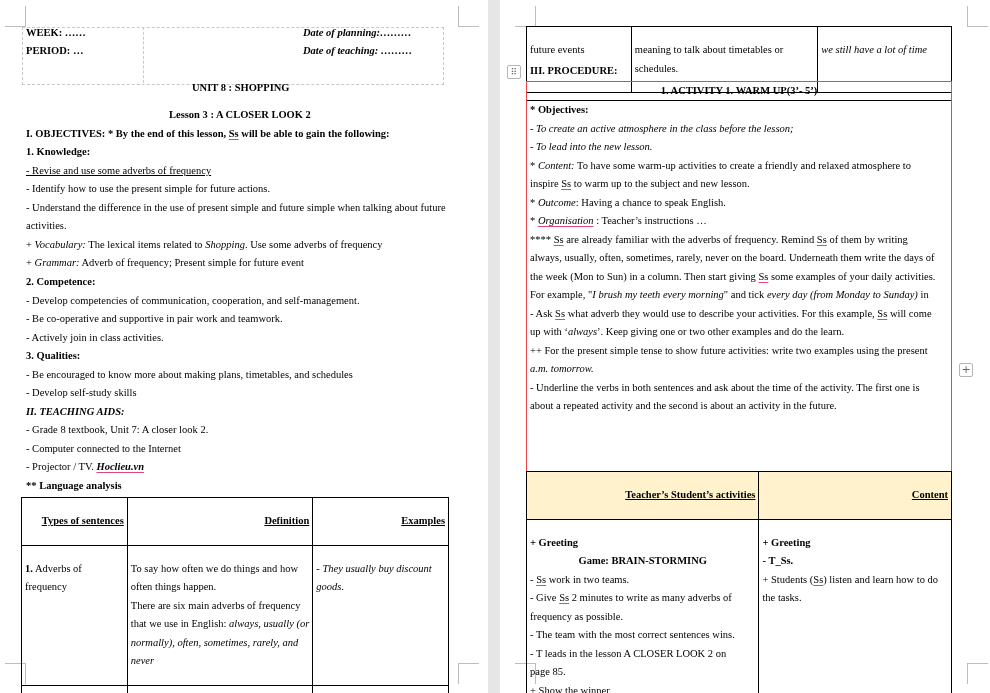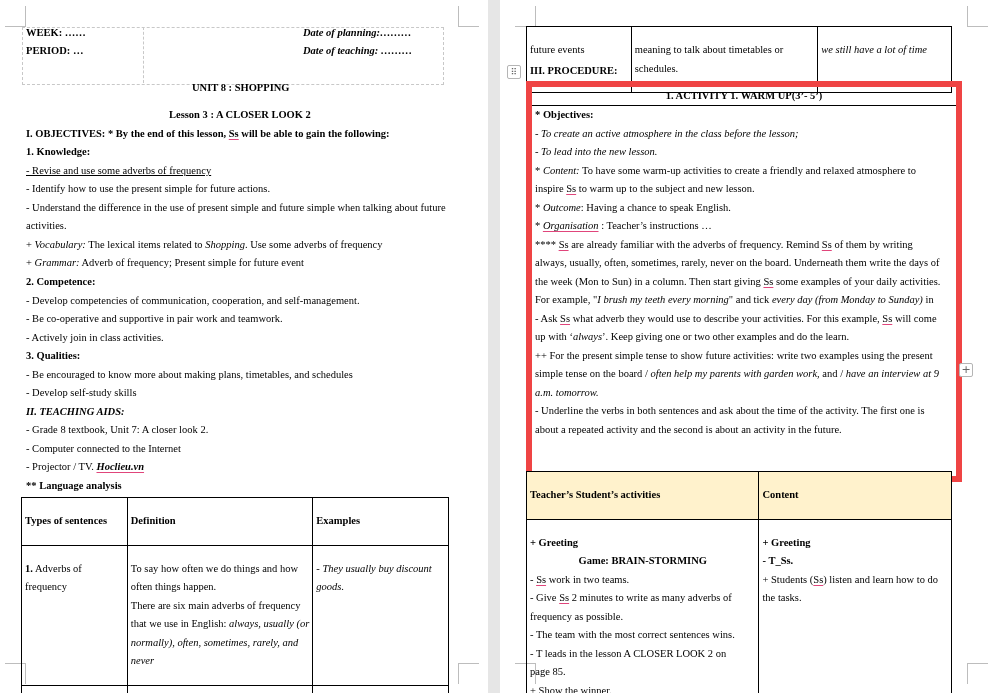--- a/index.html
+++ b/index.html
@@ -14,21 +14,21 @@
   .crop.tr { border-left-width:1px; border-bottom-width:1px; }
   .crop.bl { border-right-width:1px; border-top-width:1px; }
   .crop.br { border-left-width:1px; border-top-width:1px; }
   .ln { position:absolute; font-size:10.5px; line-height:18.5px; white-space:nowrap; }
   .b { font-weight:bold; }
   .i { font-style:italic; }
   .sq { text-decoration:underline; text-decoration-style:solid; text-decoration-color:#e0457b; text-underline-offset:2px; }
   .ctr { text-align:center; }
   table { border-collapse:collapse; position:absolute; font-size:10.5px; }
   td, th { border:1px solid #000; vertical-align:top; padding:14px 3px; line-height:18.5px; }
-  th { font-weight:bold; text-align:left; }
+  th { font-weight:bold; text-align:right;text-decoration:underline; }
   .hdr-box { position:absolute; left:22px; top:27px; width:420px; height:56px; border:1px dashed #c8c8c8; }
   .hdr-div { position:absolute; left:143px; top:27px; width:0; height:56px; border-left:1px dashed #c8c8c8; }
   .handle { position:absolute; width:12px; height:12px; border:1px solid #b5b5b5; border-radius:2px; background:#fff;
             font-size:9px; line-height:12px; text-align:center; color:#666; font-family:"DejaVu Sans", sans-serif; }
   .yellow { background:#fff2cc; }
   .cell { font-size:10.5px; line-height:18.5px; }
 </style>
 </head>
 <body>
 
@@ -118,38 +118,37 @@
       <td style="height:36px;">future events</td>
       <td>meaning to talk about timetables or schedules.</td>
       <td class="i">we still have a lot of time</td>
     </tr>
   </tbody>
     </table>
 
   <div class="handle" style="left:7px;top:65px;">⠿</div>
   <div class="ln b" style="left:30px;top:62px;">III. PROCEDURE:</div>
 
-  <div style="position:absolute;left:26px;top:81px;width:424px;height:389px;border:6px solid #ef4444;">
+  <div style="position:absolute;left:26px;top:81px;width:424px;height:389px;border:1px solid #ef4444;">
     <div class="b ctr cell" style="height:18px;border-bottom:1px solid #000;">1. ACTIVITY 1. WARM UP(3’- 5’)</div>
     <div style="padding:0 3px;" class="cell">
       <div class="b">* Objectives:</div>
       <div class="i">- To create an active atmosphere in the class before the lesson;</div>
       <div class="i">- To lead into the new lesson.</div>
       <div style="white-space:nowrap;">* <span class="i">Content:</span><span> To have some warm-up activities to create a friendly and relaxed atmosphere to</span></div>
       <div><span>inspire </span><span class="sq">Ss</span><span> to warm up to the subject and new lesson.</span></div>
       <div>* <span class="i">Outcome</span><span>: Having a chance to speak English.</span></div>
       <div>* <span class="i sq">Organisation</span><span> : Teacher’s instructions …</span></div>
       <div style="white-space:nowrap;"><span>**** </span><span class="sq">Ss</span><span> are already familiar with the adverbs of frequency. Remind </span><span class="sq">Ss</span><span> of them by writing</span></div>
       <div style="white-space:nowrap;">always, usually, often, sometimes, rarely, never on the board. Underneath them write the days of</div>
       <div style="white-space:nowrap;"><span>the week (Mon to  Sun) in a column. Then start giving </span><span class="sq">Ss</span><span> some examples of your daily activities.</span></div>
       <div style="white-space:nowrap;"><span>For example, "</span><span class="i">I brush my teeth every morning</span><span>" and tick </span><span class="i">every day (from Monday to Sunday)</span><span> in</span></div>
       <div style="white-space:nowrap;"><span>- Ask </span><span class="sq">Ss</span><span> what adverb they would use to describe your activities. For this example, </span><span class="sq">Ss</span><span> will come</span></div>
       <div><span>up with ‘</span><span class="i">always</span><span>’. Keep giving one or two other examples and do the learn.</span></div>
       <div style="white-space:nowrap;">++ For the present simple tense to show future activities: write two examples using the present</div>
-      <div style="white-space:nowrap;"><span>simple tense on the board / </span><span class="i">often help my parents with  garden work,</span><span> and / </span><span class="i">have an interview at 9</span></div>
       <div class="i">a.m. tomorrow.</div>
       <div style="white-space:nowrap;">- Underline the verbs in both sentences and ask about the time of the activity. The first one is</div>
       <div style="white-space:nowrap;">about a repeated activity and the second is about an activity in the future.</div>
     </div>
   </div>
 
   <div class="handle" style="left:459px;top:363px;font-size:11px;">+</div>
 
   <table style="left:26px;top:471px;width:426px;">
     <colgroup>

